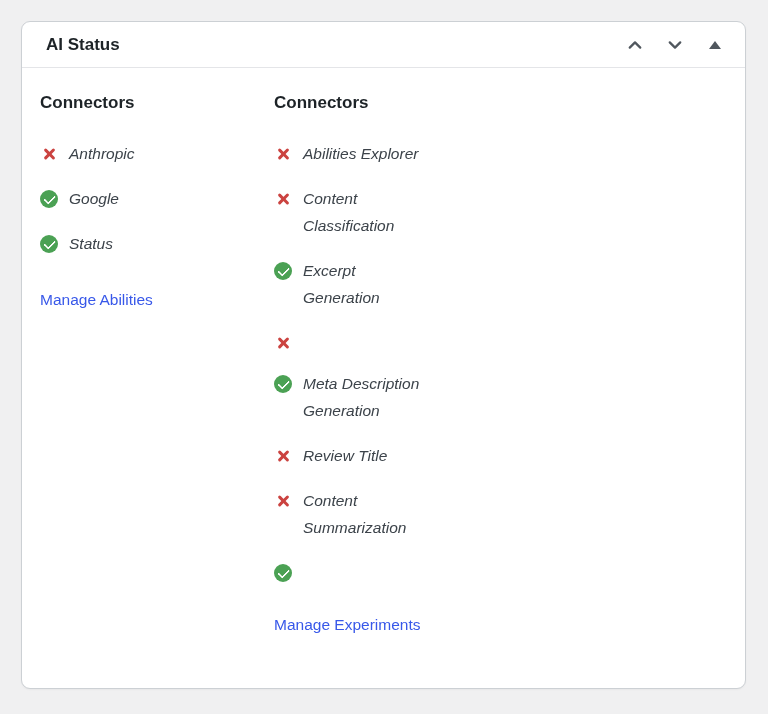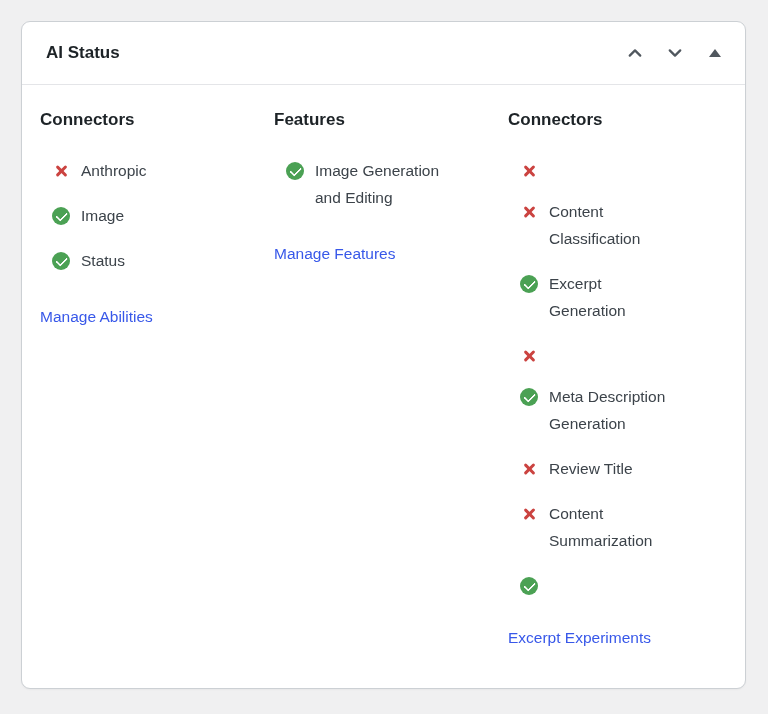--- a/index.html
+++ b/index.html
@@ -24,21 +24,21 @@
     background: var(--color-card_bg, #ffffff);
     border: 1px solid var(--color-border, #ccd0d4);
     border-radius: 9px;
     box-shadow: 0 1px 2px rgba(0,0,0,0.04);
   }
 
   .widget-header {
     display: flex;
     align-items: center;
     justify-content: space-between;
-    height: 63px;
+    height: 46px;
     padding: 0 14px 0 24px;
     border-bottom: 1px solid var(--color-separator, #e4e5e8);
   }
   .widget-title {
     margin: 0;
     font-size: 17px;
     font-weight: 700;
     color: var(--color-heading, #1d2327);
   }
   .widget-controls {
@@ -76,22 +76,23 @@
 
   .col-heading {
     margin: 0 0 25px 0;
     font-size: 17px;
     font-weight: 700;
     color: var(--color-heading, #1d2327);
     line-height: 27px;
   }
   .status-list {
     list-style: none;
-    margin: 12px;
+    margin: 0;
     padding: 0;
+    font-style: italic;
   }
   .item {
     display: flex;
     align-items: flex-start;
     gap: 11px;
     margin-bottom: 19px;
   }
   .item-label {
     font-size: 15.5px;
     line-height: 27px;
@@ -180,47 +181,37 @@
 
     <div class="column">
       <h3 class="col-heading">Connectors</h3>
       <ul class="status-list">
         <li class="item">
           <span class="status-icon status-disabled"></span>
           <span class="item-label">Anthropic</span>
         </li>
         <li class="item">
           <span class="status-icon status-enabled"></span>
-          <span class="item-label">Image</span>
+          <span class="item-label">Google</span>
         </li>
         <li class="item">
           <span class="status-icon status-enabled"></span>
           <span class="item-label">Status</span>
         </li>
       </ul>
       <a href="#" class="manage-link">Manage Abilities</a>
     </div>
 
-    <div class="column">
-      <h3 class="col-heading">Features</h3>
-      <ul class="status-list">
-        <li class="item">
-          <span class="status-icon status-enabled"></span>
-          <span class="item-label">Image Generation
-and Editing</span>
-        </li>
-      </ul>
-      <a href="#" class="manage-link">Manage Features</a>
-    </div>
 
     <div class="column">
       <h3 class="col-heading">Connectors</h3>
       <ul class="status-list">
         <li class="item">
           <span class="status-icon status-disabled"></span>
+          <span class="item-label">Abilities Explorer</span>
         </li>
         <li class="item">
           <span class="status-icon status-disabled"></span>
           <span class="item-label">Content
 Classification</span>
         </li>
         <li class="item">
           <span class="status-icon status-enabled"></span>
           <span class="item-label">Excerpt
 Generation</span>
@@ -239,17 +230,17 @@
         </li>
         <li class="item">
           <span class="status-icon status-disabled"></span>
           <span class="item-label">Content
 Summarization</span>
         </li>
         <li class="item">
           <span class="status-icon status-enabled"></span>
         </li>
       </ul>
-      <a href="#" class="manage-link">Excerpt Experiments</a>
+      <a href="#" class="manage-link">Manage Experiments</a>
     </div>
 
   </div>
 </div>
 
 </body></html>

